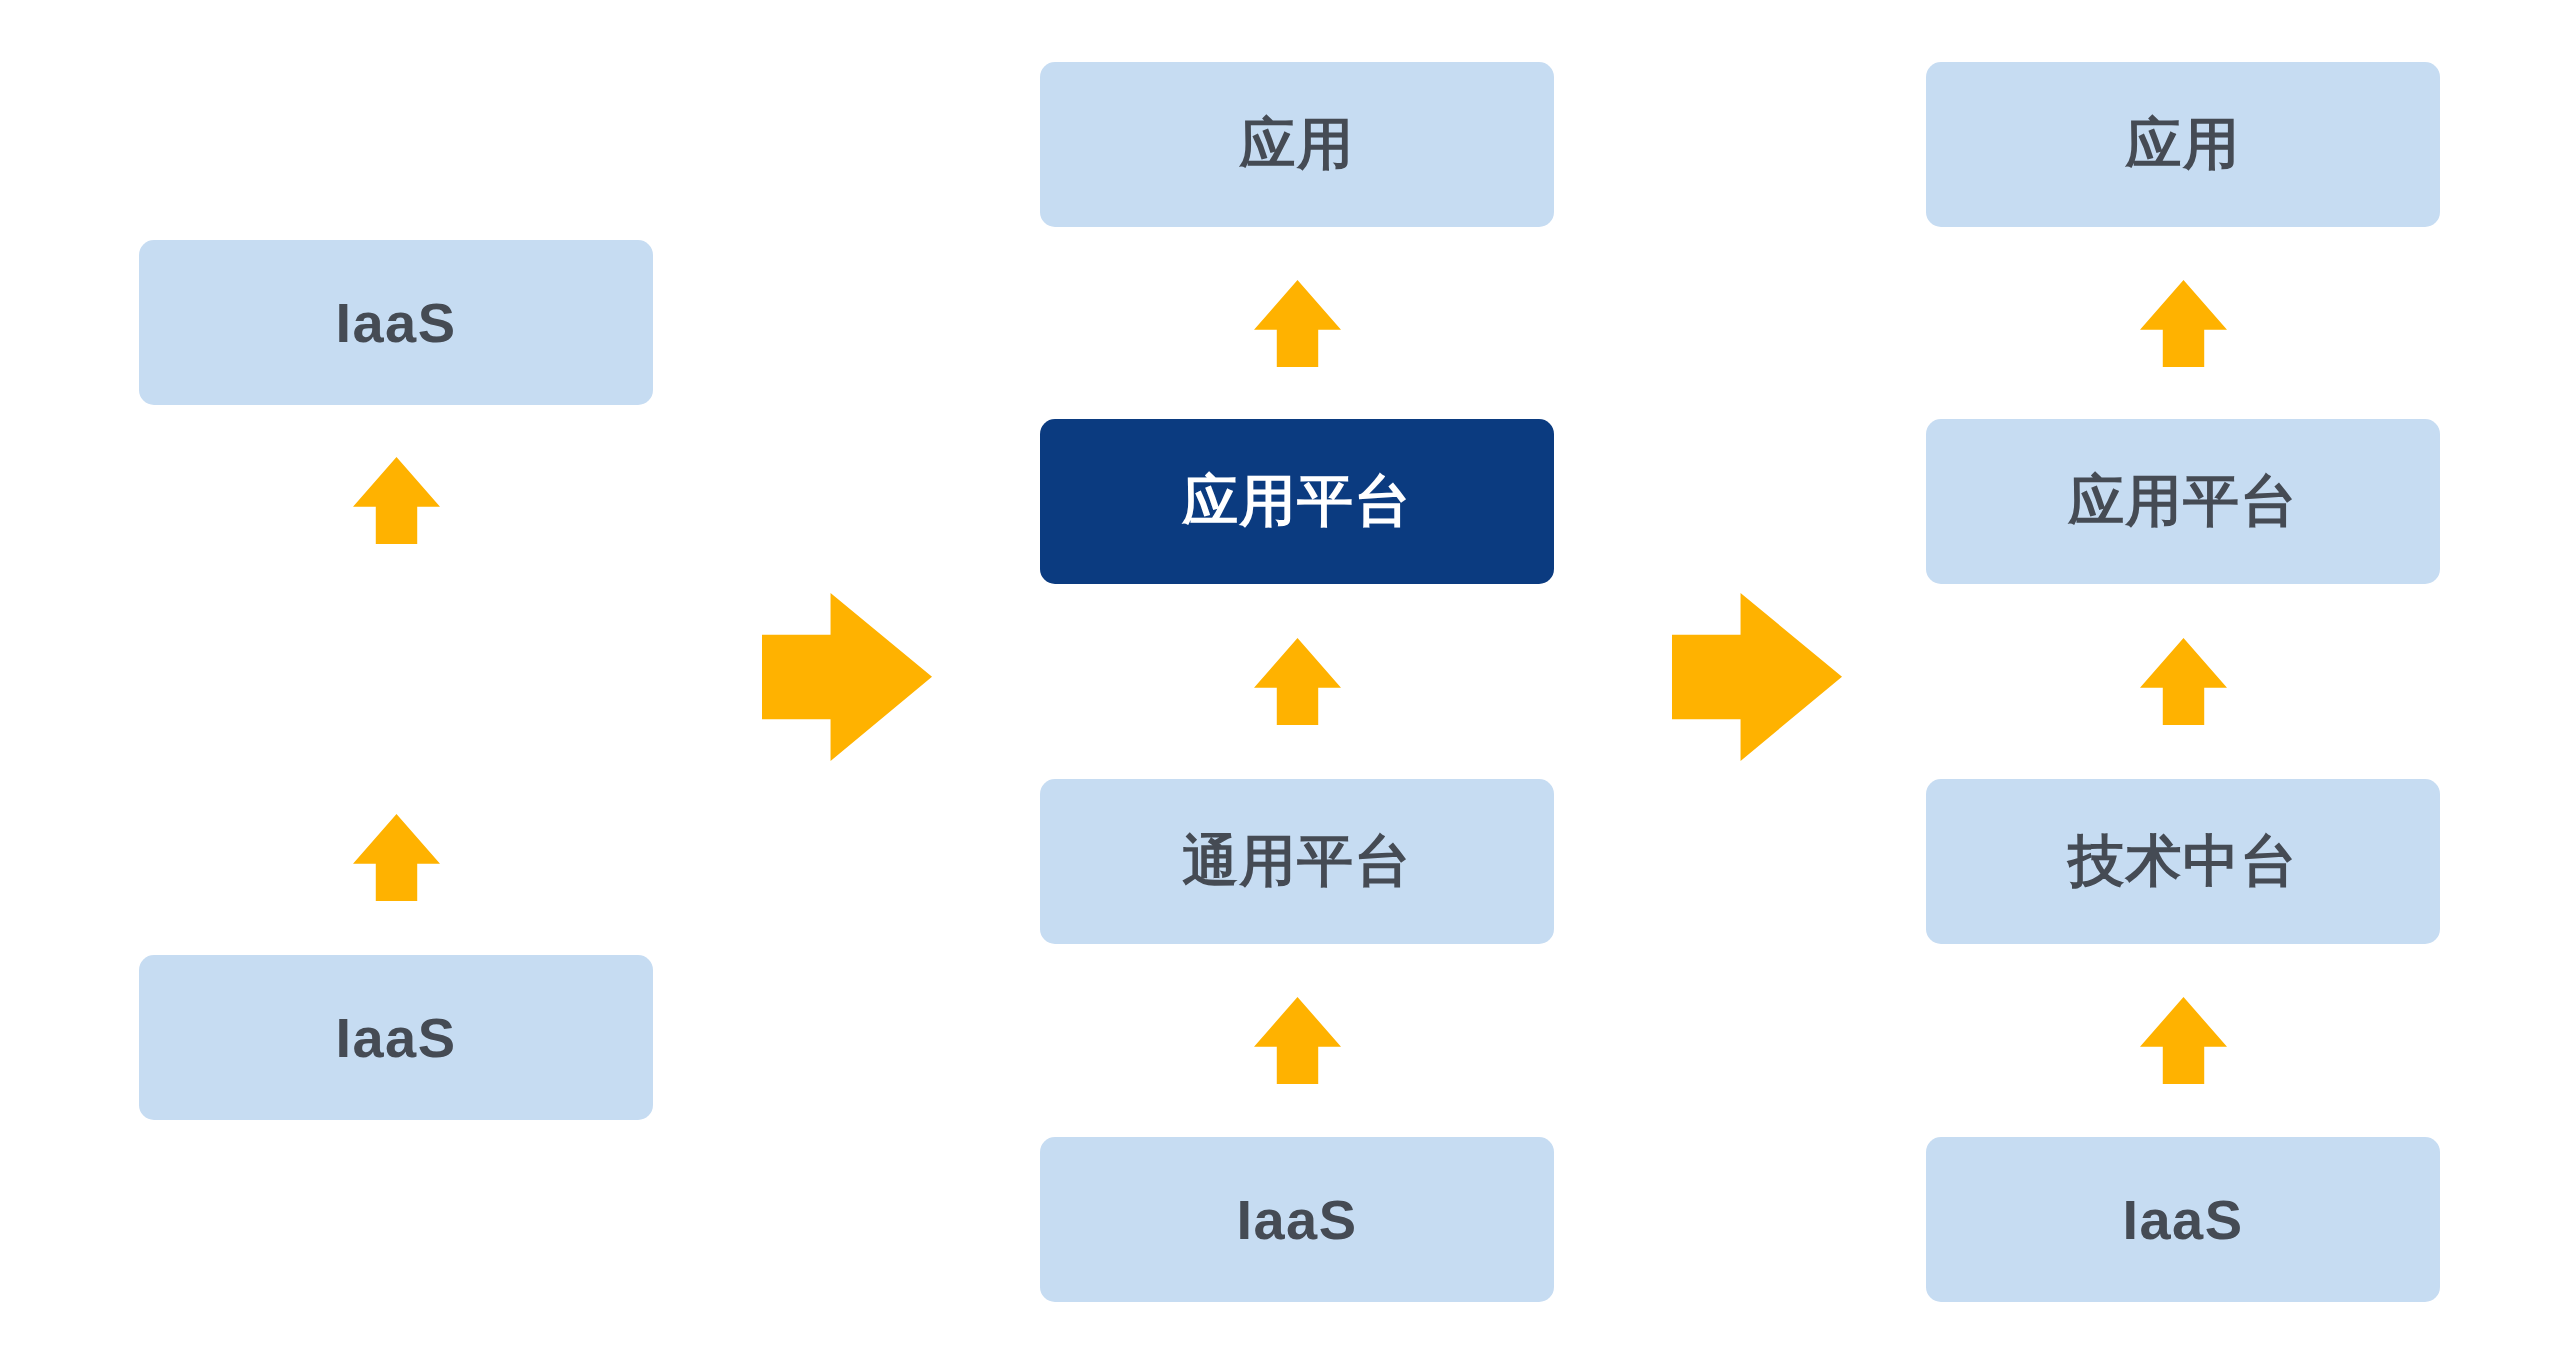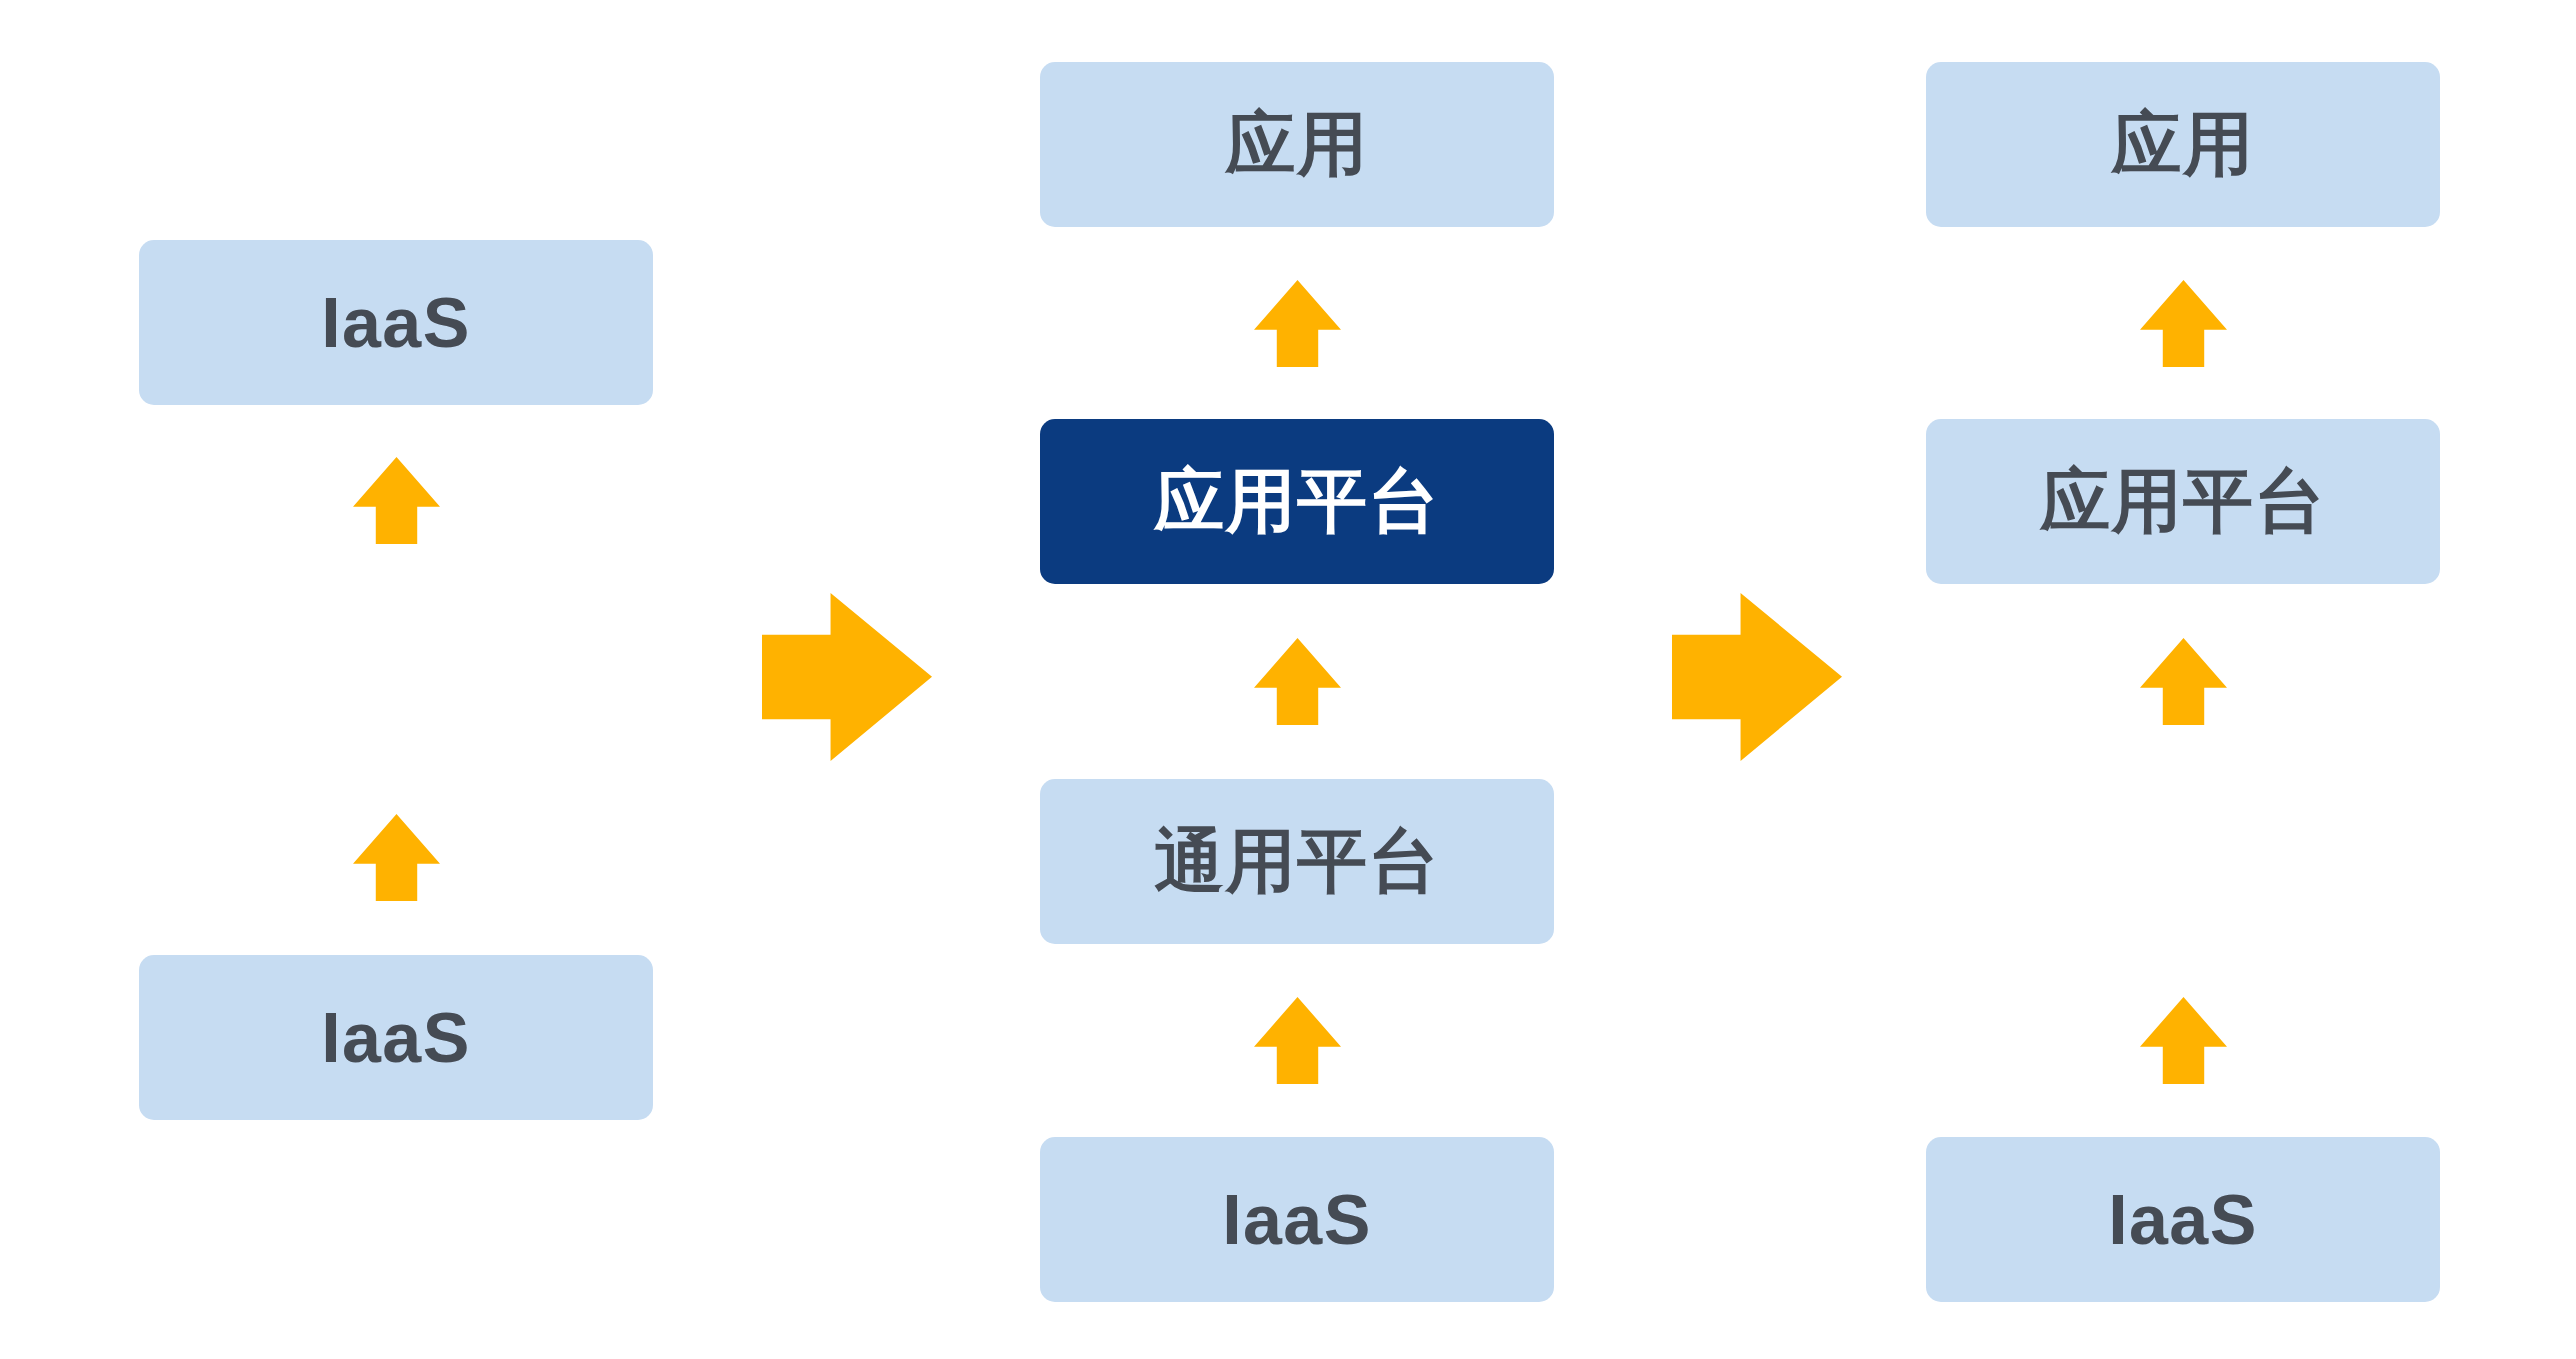--- a/index.html
+++ b/index.html
@@ -16,21 +16,21 @@
     overflow: hidden;
   }
   .box {
     position: absolute;
     width: 514px;
     height: 165px;
     border-radius: 15px;
     display: flex;
     align-items: center;
     justify-content: center;
-    font-size: 70px;
+    font-size: 56px;
     font-weight: 600;
     letter-spacing: 1.4px;
     box-sizing: border-box;
   }
   .box.light {
     background: var(--box-fill, #C6DCF2);
     color: var(--box-text, #454B54);
   }
   .box.emphasis {
     background: var(--emphasis-fill, #0B3B80);
@@ -102,20 +102,21 @@
   <svg class="up-arrow" style="left:2140px; top:280px" viewBox="0 0 126 126" aria-hidden="true">
     <polygon points="63,0 126,72 93,72 93,126 33,126 33,72 0,72"></polygon>
   </svg>
 
   <div class="box light" style="left:1926px; top:419px">应用平台</div>
 
   <svg class="up-arrow" style="left:2140px; top:638px" viewBox="0 0 126 126" aria-hidden="true">
     <polygon points="63,0 126,72 93,72 93,126 33,126 33,72 0,72"></polygon>
   </svg>
 
+  <div class="box light" style="left:1926px; top:779px">技术中台</div>
 
   <svg class="up-arrow" style="left:2140px; top:997px" viewBox="0 0 126 126" aria-hidden="true">
     <polygon points="63,0 126,72 93,72 93,126 33,126 33,72 0,72"></polygon>
   </svg>
 
   <div class="box light" style="left:1926px; top:1137px">IaaS</div>
 
 </div>
 
 

